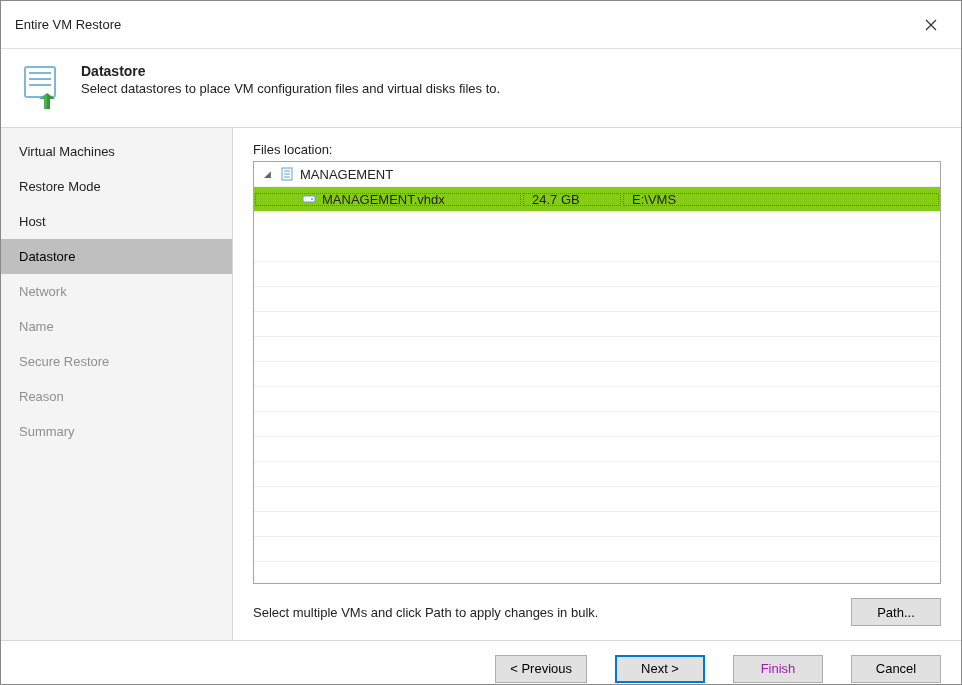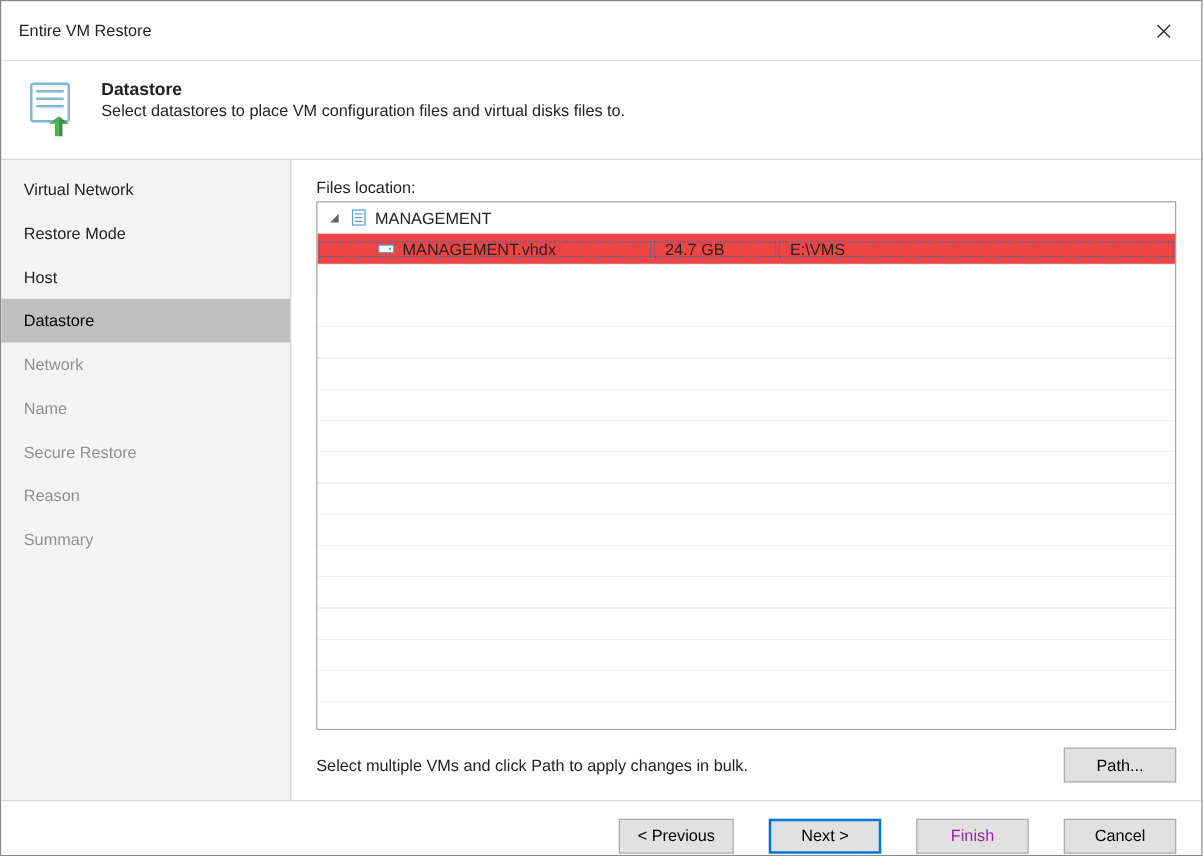--- a/index.html
+++ b/index.html
@@ -107,21 +107,21 @@
       overflow: hidden;
       text-overflow: ellipsis;
       display: flex;
       align-items: center;
       gap: 6px;
     }
     .cell.col-file { width: 268px; }
     .cell.col-size { width: 100px; }
     .cell.col-path { flex: 1; }
     .grid-row.selected {
-      background: #ef4444;
+      background: #84cc16;
     }
     .grid-row.selected .cell {
       outline: 1px dotted #3a6fb0;
       outline-offset: -2px;
     }
     .tree-toggle { font-size: 9px; color: #666; width: 10px; display:inline-block; }
     .indent-1 { padding-left: 30px !important; }
     .indent-2 { padding-left: 48px !important; }
     .row-icon { width: 14px; height: 14px; display: inline-flex; align-items:center; justify-content:center; }
     .row-icon svg { width: 14px; height: 14px; }
@@ -197,21 +197,21 @@
     </svg>
   </div>
   <div class="header-text">
     <h2>Datastore</h2>
     <p>Select datastores to place VM configuration files and virtual disks files to.</p>
   </div>
 </div>
 
 <div class="body">
   <div class="sidebar">
-    <div class="sidebar-item"><span>Virtual Network</span></div>
+    <div class="sidebar-item"><span>Virtual Machines</span></div>
     <div class="sidebar-item"><span>Restore Mode</span></div>
     <div class="sidebar-item"><span>Host</span></div>
     <div class="sidebar-item active"><span>Datastore</span></div>
     <div class="sidebar-item disabled"><span>Network</span></div>
     <div class="sidebar-item disabled"><span>Name</span></div>
     <div class="sidebar-item disabled"><span>Secure Restore</span></div>
     <div class="sidebar-item disabled"><span>Reason</span></div>
     <div class="sidebar-item disabled"><span>Summary</span></div>
   </div>
 

